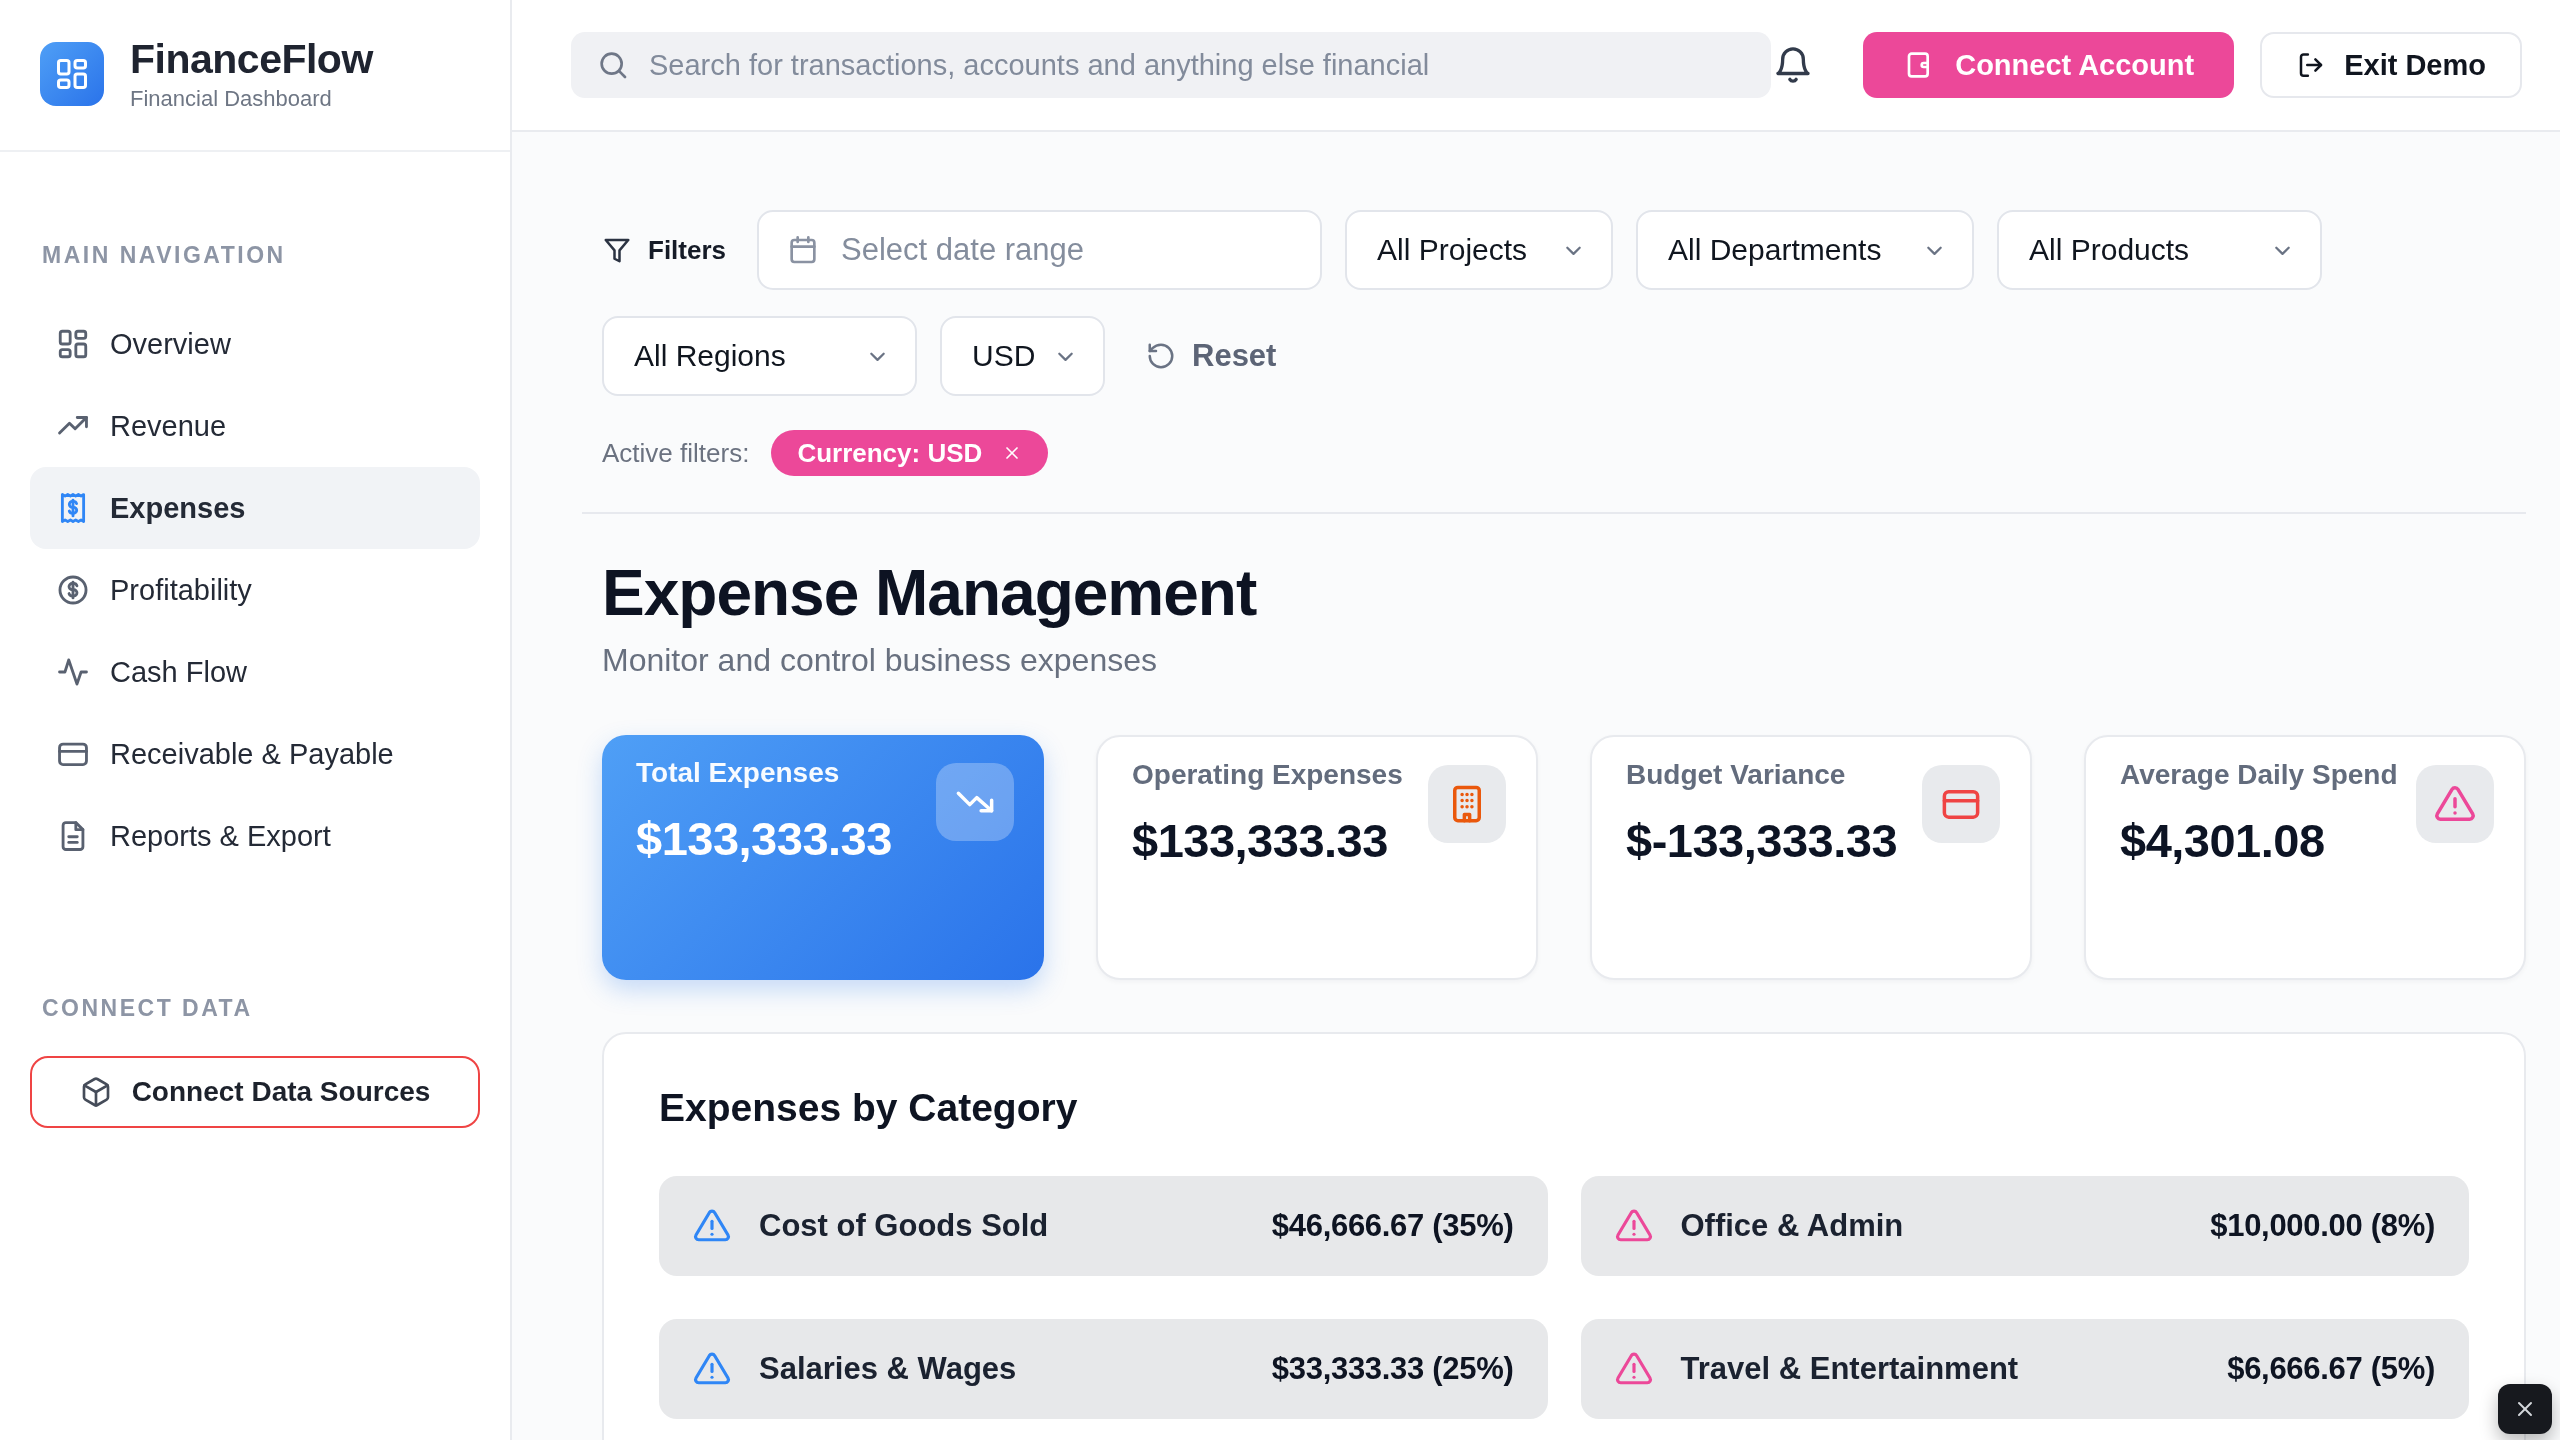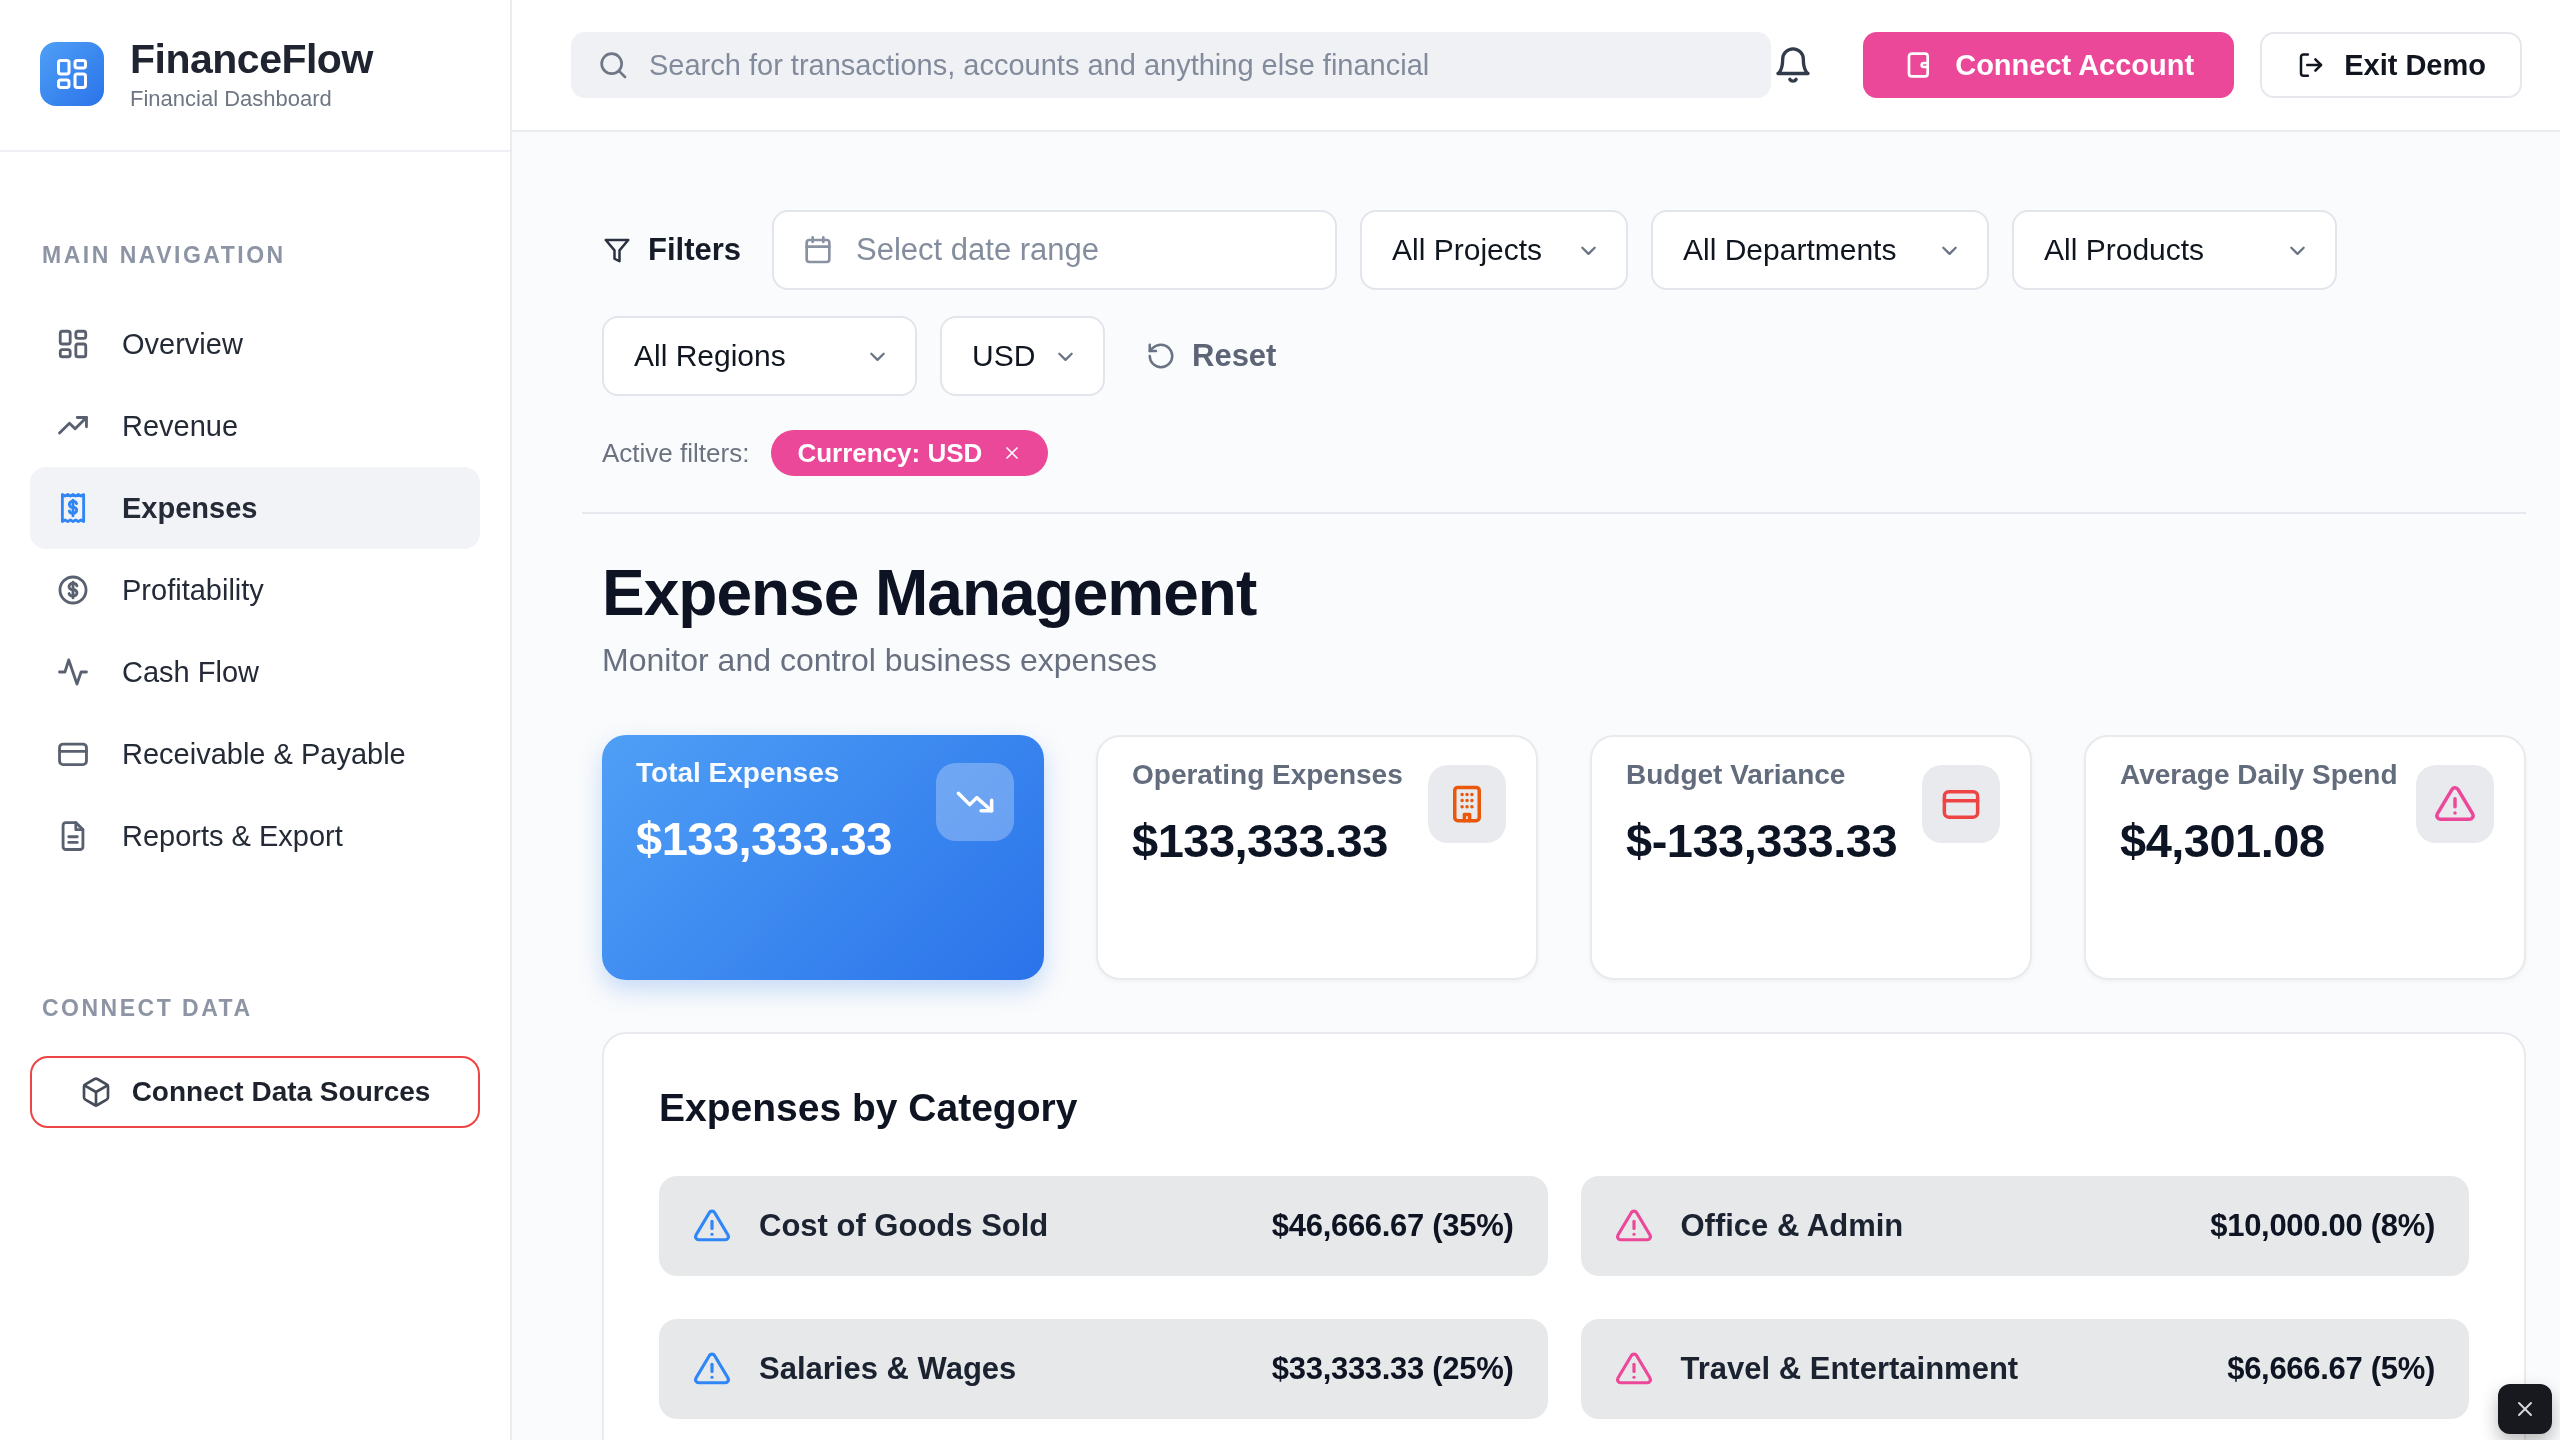--- a/index.html
+++ b/index.html
@@ -34,21 +34,21 @@
   .logo-badge span { width: 36px; height: 36px; }
   .logo-title { font-size: 41px; font-weight: 700; color: #1f2430; letter-spacing: -0.5px; line-height: 1.15; }
   .logo-sub { font-size: 22px; color: #6e7684; margin-top: 3px; }
 
   .nav { padding: 90px 30px 0 30px; }
   .nav-label, .connect-label {
     font-size: 23px; font-weight: 700; color: #8d95a5;
     letter-spacing: 2.5px; padding-left: 12px; margin-bottom: 34px;
   }
   .nav-item {
-    display: flex; align-items: center; gap: 32px;
+    display: flex; align-items: center; gap: 20px;
     height: 82px; border-radius: 16px; padding: 0 26px;
     font-size: 29px; font-weight: 500; color: #242a36;
     cursor: pointer;
   }
   .nav-item .nav-icon { width: 34px; height: 34px; color: #596170; flex: none; }
   .nav-item.active { background: #f1f3f6; font-weight: 600; }
   .nav-item.active .nav-icon { color: var(--accent-blue, #2563eb); }
 
   .connect-section { padding: 0 30px; margin-top: 118px; }
   .connect-btn {
@@ -100,21 +100,21 @@
   }
   .btn-outline .btn-icon { width: 30px; height: 30px; }
 
   .main { flex: 1; overflow: hidden; padding: 78px 34px 0 90px; position: relative; }
 
   
   .filters-row { display: flex; align-items: center; gap: 23px; }
   .filters-row + .filters-row { margin-top: 26px; }
   .filters-title {
     display: flex; align-items: center; gap: 16px;
-    font-size: 31px; font-weight: 700; color: #151b27; margin-right: 8px; justify-content: flex-end;
+    font-size: 26px; font-weight: 700; color: #151b27; margin-right: 8px; justify-content: flex-end;
   }
   .filters-title .f-icon { width: 30px; height: 30px; color: #2b3342; }
   .date-input {
     width: 565px; height: 80px; background: #fff;
     border: 2px solid #e2e5eb; border-radius: 16px;
     display: flex; align-items: center; gap: 22px; padding: 0 28px;
   }
   .date-input .cal-icon { width: 32px; height: 32px; color: #8a92a2; flex: none; }
   .date-input input {
     flex: 1; border: none; outline: none; background: transparent;

